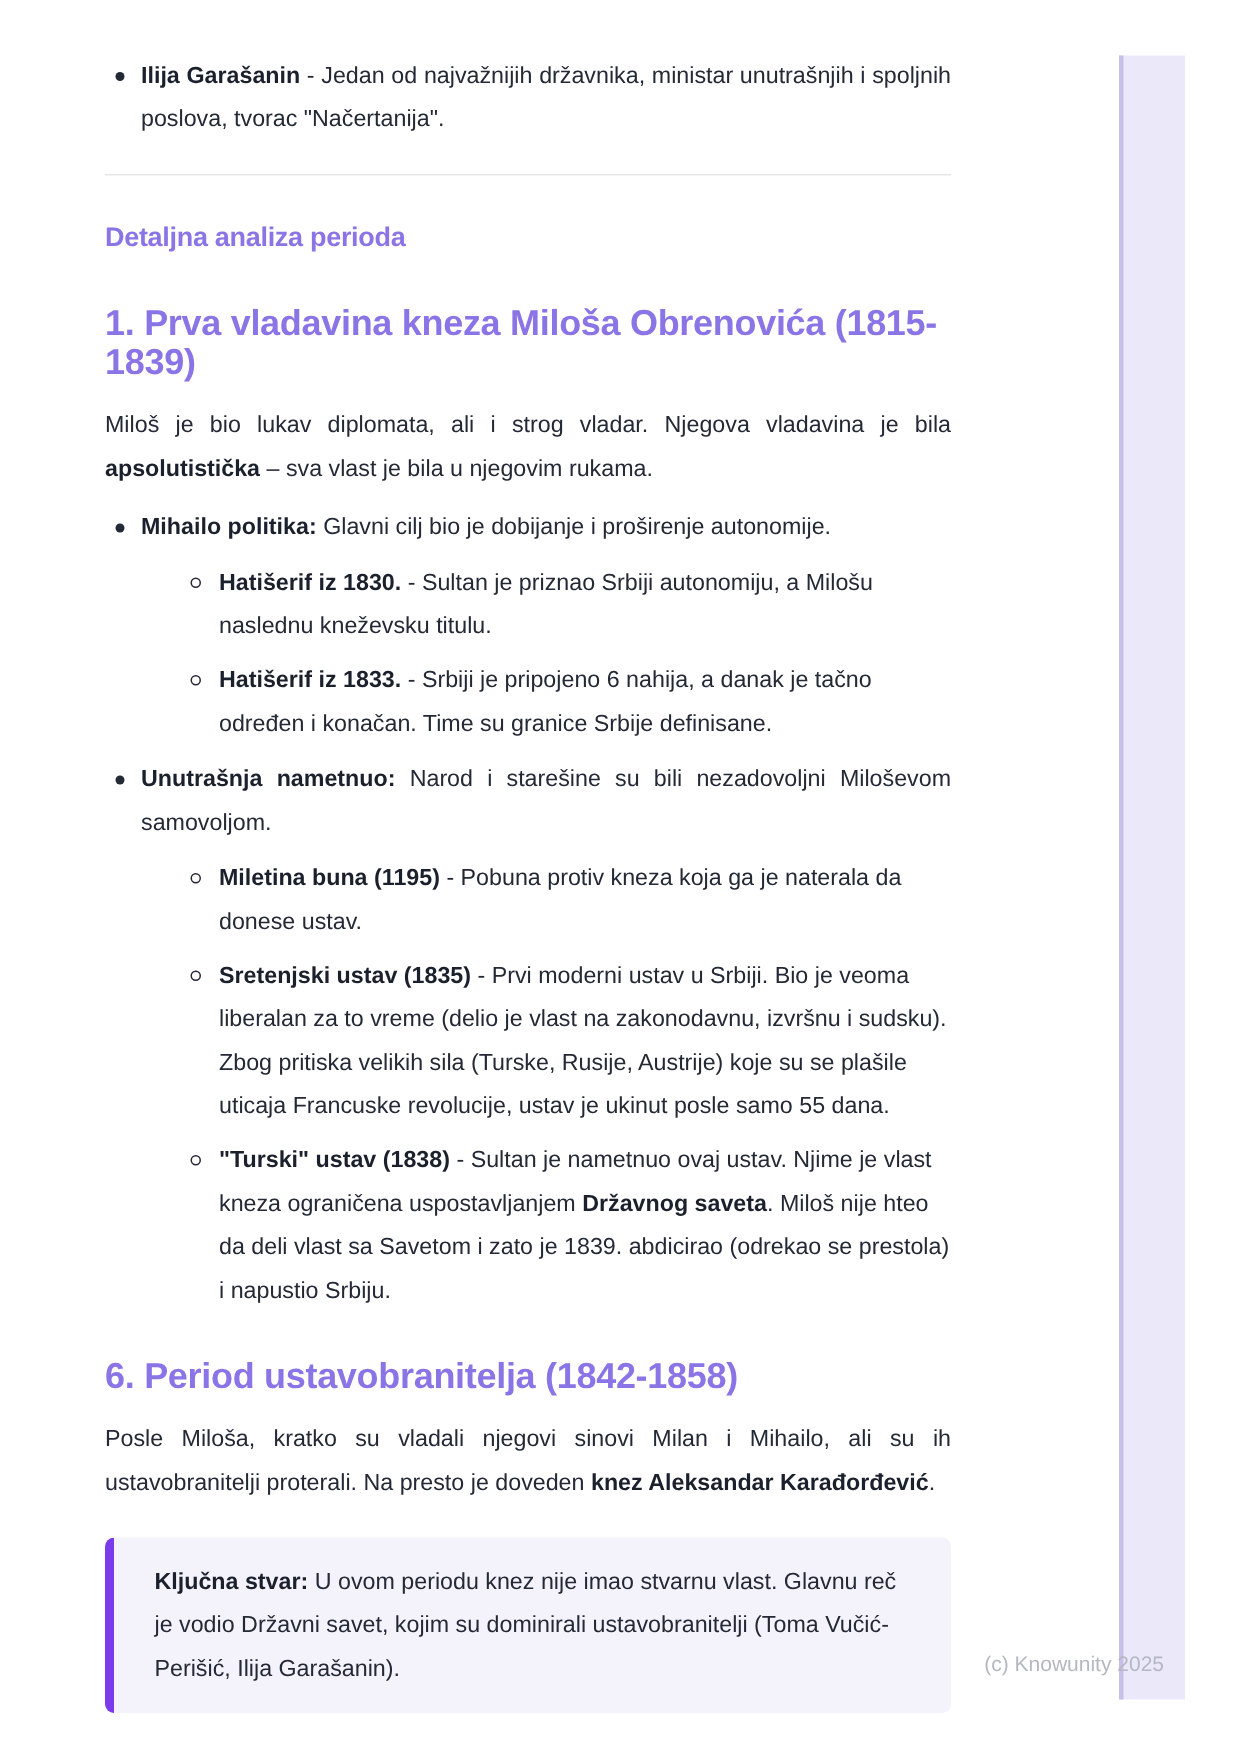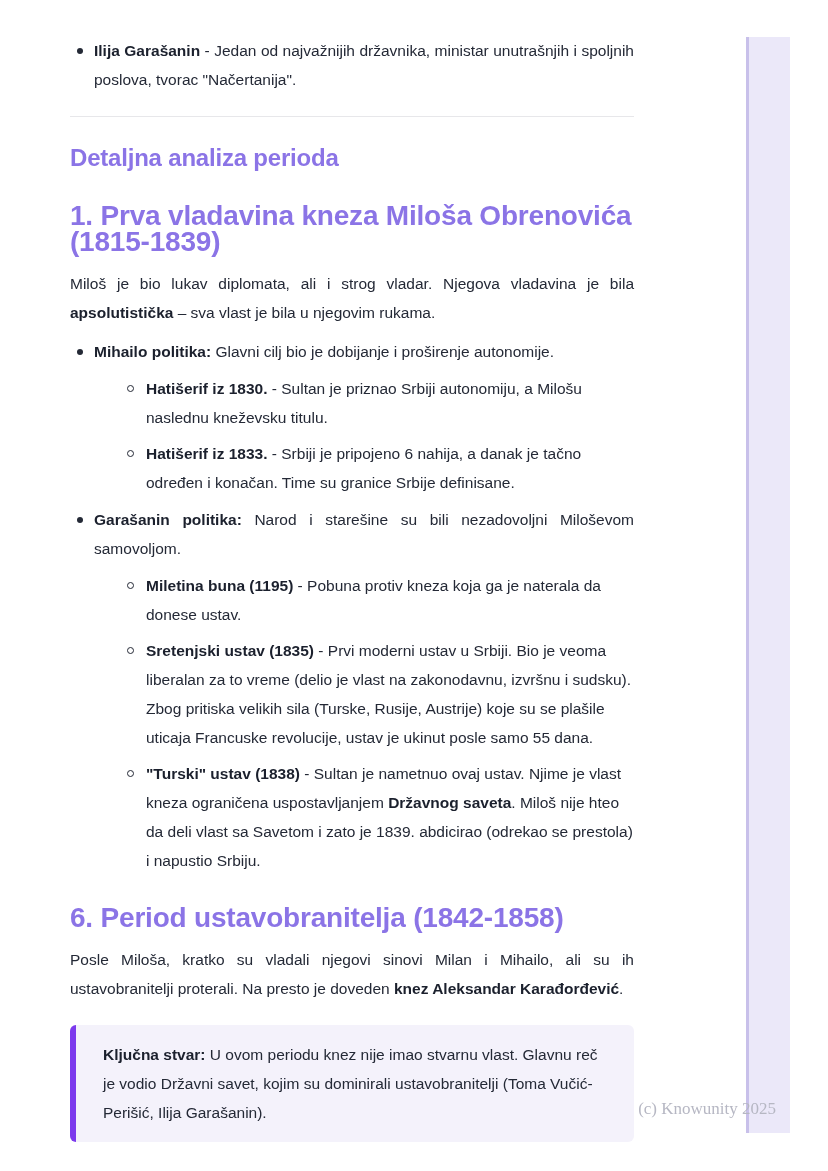--- a/index.html
+++ b/index.html
@@ -25,27 +25,27 @@
   .l1{margin-top:10px;}
   .l1.intro{margin-top:0;}
   .l1 > li{position:relative;padding-left:24px;margin-bottom:8px;text-align:justify;}
   .l1 > li::before{content:'';position:absolute;left:7px;top:12px;width:6px;height:6px;border-radius:50%;background:var(--body);}
   .l2{margin:8px 0 0 28px;}
   .l2 > li{position:relative;padding-left:24px;margin-bottom:7px;text-align:left;}
   .l2 > li:last-child{margin-bottom:0;}
   .l2 > li::before{content:'';position:absolute;left:5px;top:11px;width:5px;height:5px;border-radius:50%;border:1.5px solid var(--body);background:transparent;}
   strong{font-weight:700;color:var(--bold);margin-top:21px;}
   hr.divider{border:none;border-top:1px solid var(--divider);margin:22px 0 0 0;}
-  h2.section-title{color:var(--accent);font-size:24px;line-height:30px;font-weight:700;margin:26px 0 0 0;letter-spacing:-0.2px;}
-  h3.sub-title{color:var(--accent);font-size:28px;line-height:26px;font-weight:700;margin:30px 0 0 0;letter-spacing:-0.2px;}
+  h2.section-title{color:var(--accent);font-size:18px;line-height:30px;font-weight:700;margin:26px 0 0 0;letter-spacing:-0.2px;}
+  h3.sub-title{color:var(--accent);font-size:24px;line-height:26px;font-weight:700;margin:30px 0 0 0;letter-spacing:-0.2px;}
   p.para{margin:14px 0 0 0;text-align:justify;}
   .callout{margin-top:22px;background:var(--callout-bg);border-left:6px solid var(--callout-border);border-radius:6px;padding:15px 30px 15px 27px;}
   .callout p{margin:0;text-align:left;}
   .side-strip{position:absolute;z-index:1;left:746px;top:37px;width:44px;height:1096px;background:var(--strip-bg);border-left:3px solid var(--strip-edge);}
-  .footer-credit{position:absolute;z-index:3;top:1102px;right:52px;font-size:17px;line-height:14px;color:var(--footer);font-family:Liberation Serif, serif;}
+  .footer-credit{position:absolute;z-index:3;top:1102px;right:52px;font-size:14px;line-height:14px;color:var(--footer);}
 </style>
 </head>
 <body>
 
 <div class="side-strip"></div>
 
 <div class="content">
 
   <ul class="l1 intro">
     <li><strong>Ilija Garašanin</strong><span> - Jedan od najvažnijih državnika, ministar unutrašnjih i spoljnih poslova, tvorac "Načertanija".</span></li>
@@ -61,21 +61,21 @@
 
   <ul class="l1">
     <li>
       <strong>Mihailo politika:</strong><span> Glavni cilj bio je dobijanje i proširenje autonomije.</span>
       <ul class="l2">
         <li><strong>Hatišerif iz 1830.</strong><span> - Sultan je priznao Srbiji autonomiju, a Milošu naslednu kneževsku titulu.</span></li>
         <li><strong>Hatišerif iz 1833.</strong><span> - Srbiji je pripojeno 6 nahija, a danak je tačno određen i konačan. Time su granice Srbije definisane.</span></li>
       </ul>
     </li>
     <li>
-      <strong>Garašanin politika:</strong><span> Narod i starešine su bili nezadovoljni Miloševom samovoljom.</span>
+      <strong>Unutrašnja nametnuo:</strong><span> Narod i starešine su bili nezadovoljni Miloševom samovoljom.</span>
       <ul class="l2">
         <li><strong>Miletina buna (1195)</strong><span> - Pobuna protiv kneza koja ga je naterala da donese ustav.</span></li>
         <li><strong>Sretenjski ustav (1835)</strong><span> - Prvi moderni ustav u Srbiji. Bio je veoma liberalan za to vreme (delio je vlast na zakonodavnu, izvršnu i sudsku). Zbog pritiska velikih sila (Turske, Rusije, Austrije) koje su se plašile uticaja Francuske revolucije, ustav je ukinut posle samo 55 dana.</span></li>
         <li><strong>"Turski" ustav (1838)</strong><span> - Sultan je nametnuo ovaj ustav. Njime je vlast kneza ograničena uspostavljanjem </span><strong>Državnog saveta</strong><span>. Miloš nije hteo da deli vlast sa Savetom i zato je 1839. abdicirao (odrekao se prestola) i napustio Srbiju.</span></li>
       </ul>
     </li>
   </ul>
 
   <h3 class="sub-title">6. Period ustavobranitelja (1842-1858)</h3>
 

